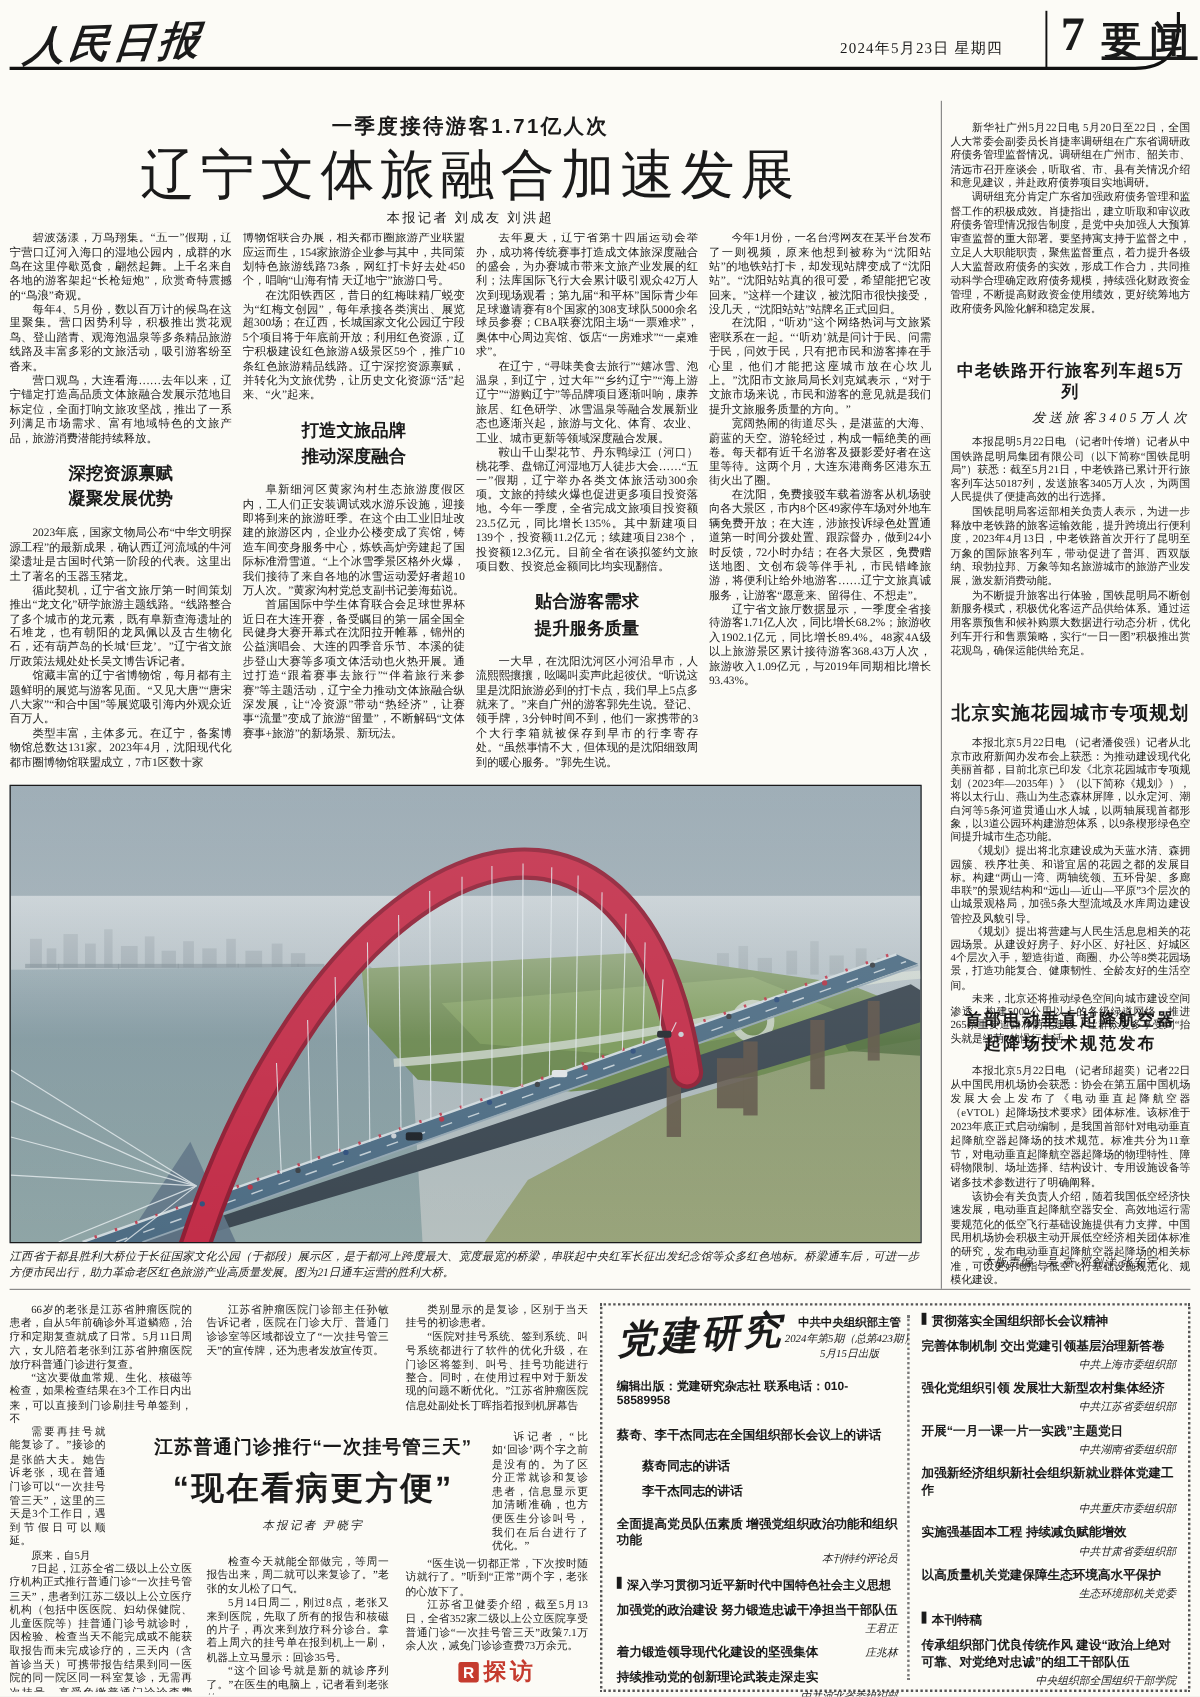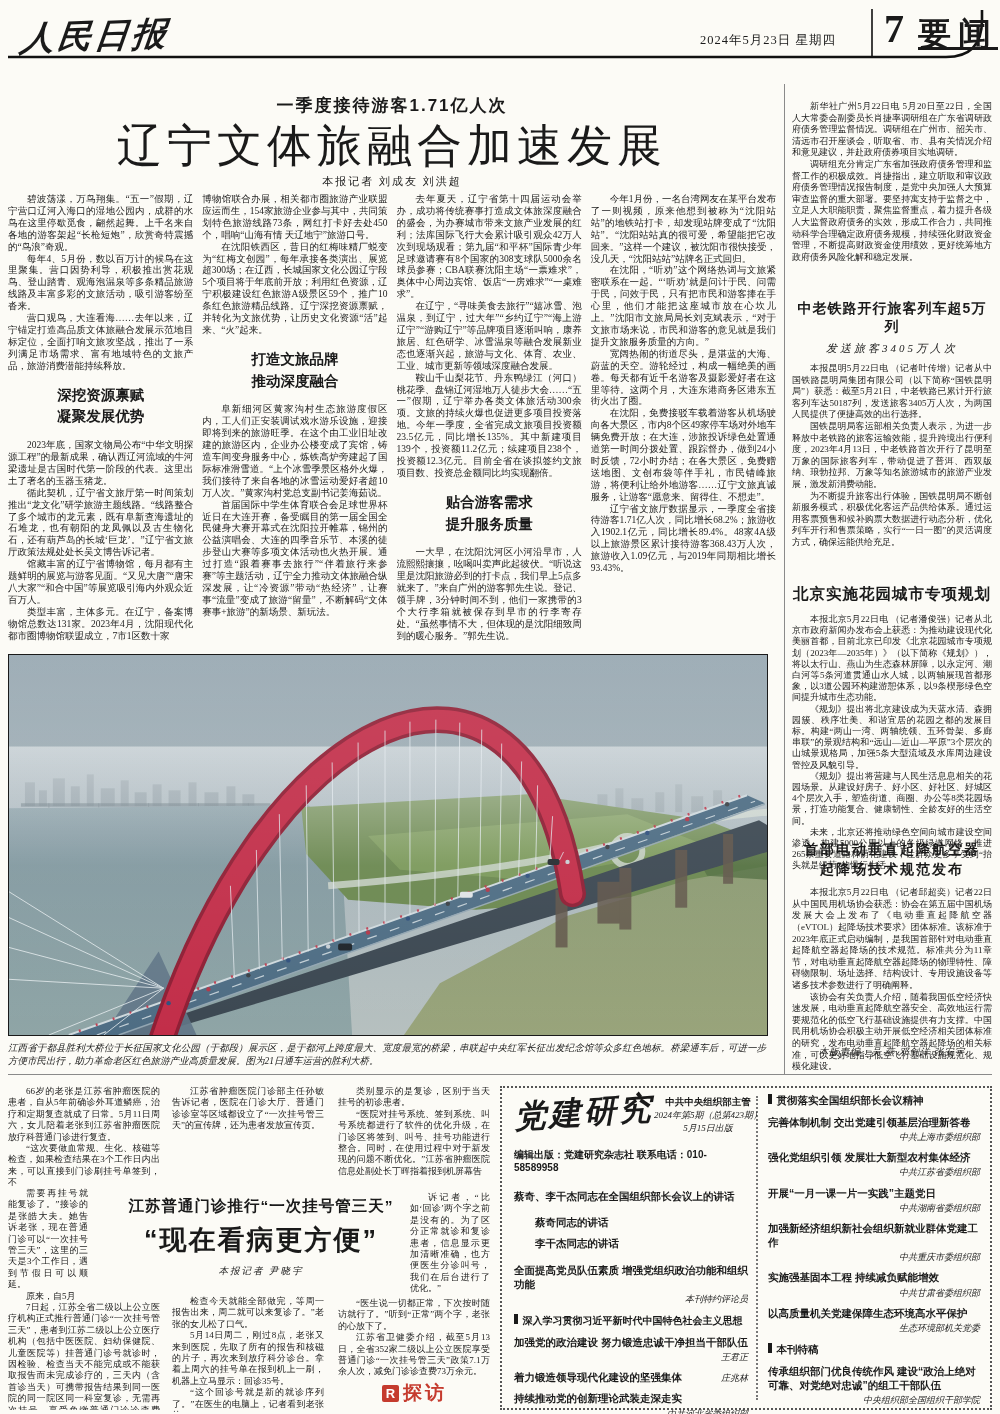--- a/index.html
+++ b/index.html
@@ -20,21 +20,21 @@
   .lead-cols{display:flex;gap:9px;font-size:9.5px;line-height:11.9px;}
   .lead-col{flex:1;overflow:hidden;}
   .jcol p{margin:0;text-indent:2em;text-align:justify;}
   p.noind{text-indent:0;}
   .lead-sub{font-family:"Liberation Sans",sans-serif;font-weight:bold;font-size:14.5px;
             line-height:1.5;text-align:center;margin:12px 0;}
   
   .r-art p{margin:0;text-indent:2em;text-align:justify;font-size:9px;line-height:11.6px;}
   .r-title1{font-family:"Liberation Sans",sans-serif;font-weight:bold;font-size:11.5px;text-align:center;letter-spacing:0.5px;}
   .r-title2{font-family:"Liberation Sans",sans-serif;font-weight:bold;font-size:14px;text-align:center;letter-spacing:1px;}
-  .r-sub{font-style:italic;font-size:11px;text-align:center;letter-spacing:3px;margin:5px 0 7px;}
+  .r-sub{font-style:italic;font-size:11px;text-align:right;letter-spacing:3px;margin:5px 0 7px;}
   .r-title3{font-family:"Liberation Sans",sans-serif;font-weight:bold;font-size:15.5px;text-align:center;letter-spacing:1px;}
   .r-title4{font-family:"Liberation Sans",sans-serif;font-weight:bold;font-size:14px;text-align:center;letter-spacing:2px;line-height:1.4;}
   .editors{font-size:9.5px;font-style:italic;text-align:center;letter-spacing:1px;}
   
   .photo{border:1px solid #1a1a1a;background:#8fa0aa;}
   .caption{font-size:9.5px;line-height:13px;font-style:italic;text-align:justify;}
   .credit{font-size:9.5px;font-style:italic;text-align:right;}
   
   .clinic p{margin:0;text-indent:2em;text-align:justify;font-size:9px;line-height:11.4px;}
   .clinic-kicker{font-family:"Liberation Sans",sans-serif;font-weight:bold;font-size:15.5px;letter-spacing:1px;text-align:center;}
@@ -130,21 +130,21 @@
       <div style="margin-top:9px;">
         <p>新华社广州5月22日电  5月20日至22日，全国人大常委会副委员长肖捷率调研组在广东省调研政府债务管理监督情况。调研组在广州市、韶关市、清远市召开座谈会，听取省、市、县有关情况介绍和意见建议，并赴政府债券项目实地调研。</p>
         <p>调研组充分肯定广东省加强政府债务管理和监督工作的积极成效。肖捷指出，建立听取和审议政府债务管理情况报告制度，是党中央加强人大预算审查监督的重大部署。要坚持寓支持于监督之中，立足人大职能职责，聚焦监督重点，着力提升各级人大监督政府债务的实效，形成工作合力，共同推动科学合理确定政府债务规模，持续强化财政资金管理，不断提高财政资金使用绩效，更好统筹地方政府债务风险化解和稳定发展。</p>
       </div>
     </div>
     <div class="abs r-art" style="left:0;top:216px;width:200px;">
       <div class="r-title2">中老铁路开行旅客列车超5万列</div>
       <div class="r-sub">发送旅客3405万人次</div>
       <p>本报昆明5月22日电  （记者叶传增）记者从中国铁路昆明局集团有限公司（以下简称“国铁昆明局”）获悉：截至5月21日，中老铁路已累计开行旅客列车达50187列，发送旅客3405万人次，为两国人民提供了便捷高效的出行选择。</p>
       <p>国铁昆明局客运部相关负责人表示，为进一步释放中老铁路的旅客运输效能，提升跨境出行便利度，2023年4月13日，中老铁路首次开行了昆明至万象的国际旅客列车，带动促进了普洱、西双版纳、琅勃拉邦、万象等知名旅游城市的旅游产业发展，激发新消费动能。</p>
-      <p>为不断提升旅客出行体验，国铁昆明局不断创新服务模式，积极优化客运产品供给体系。通过运用客票预售和候补购票大数据进行动态分析，优化列车开行和售票策略，实行“一日一图”的灵活调度方式，确保运能供给充足。</p>
+      <p>为不断提升旅客出行体验，国铁昆明局不断创新服务模式，积极优化客运产品供给体系。通过运用客票预售和候补购票大数据进行动态分析，优化列车开行和售票策略，实行“一日一图”积极推出赏花观鸟，确保运能供给充足。</p>
     </div>
     <div class="abs r-art" style="left:0;top:500px;width:200px;">
       <div class="r-title3" style="margin-bottom:9px;">北京实施花园城市专项规划</div>
       <div style="line-height:11.2px;">
         <p style="line-height:11.2px;">本报北京5月22日电  （记者潘俊强）记者从北京市政府新闻办发布会上获悉：为推动建设现代化美丽首都，目前北京已印发《北京花园城市专项规划（2023年—2035年）》（以下简称《规划》），将以太行山、燕山为生态森林屏障，以永定河、潮白河等5条河道贯通山水人城，以两轴展现首都形象，以3道公园环构建游憩体系，以9条楔形绿色空间提升城市生态功能。</p>
         <p style="line-height:11.2px;">《规划》提出将北京建设成为天蓝水清、森拥园簇、秩序壮美、和谐宜居的花园之都的发展目标。构建“两山一湾、两轴统领、五环骨架、多廊串联”的景观结构和“远山—近山—平原”3个层次的山城景观格局，加强5条大型流域及水库周边建设管控及风貌引导。</p>
         <p style="line-height:11.2px;">《规划》提出将营建与人民生活息息相关的花园场景。从建设好房子、好小区、好社区、好城区4个层次入手，塑造街道、商圈、办公等8类花园场景，打造功能复合、健康韧性、全龄友好的生活空间。</p>
         <p style="line-height:11.2px;">未来，北京还将推动绿色空间向城市建设空间渗透，构建5000公里以上的各级绿道网络，推进265条重要道路林荫化建设，让群众更多享受到“抬头就是绿荫”的慢行生活。</p>
       </div>
     </div>

